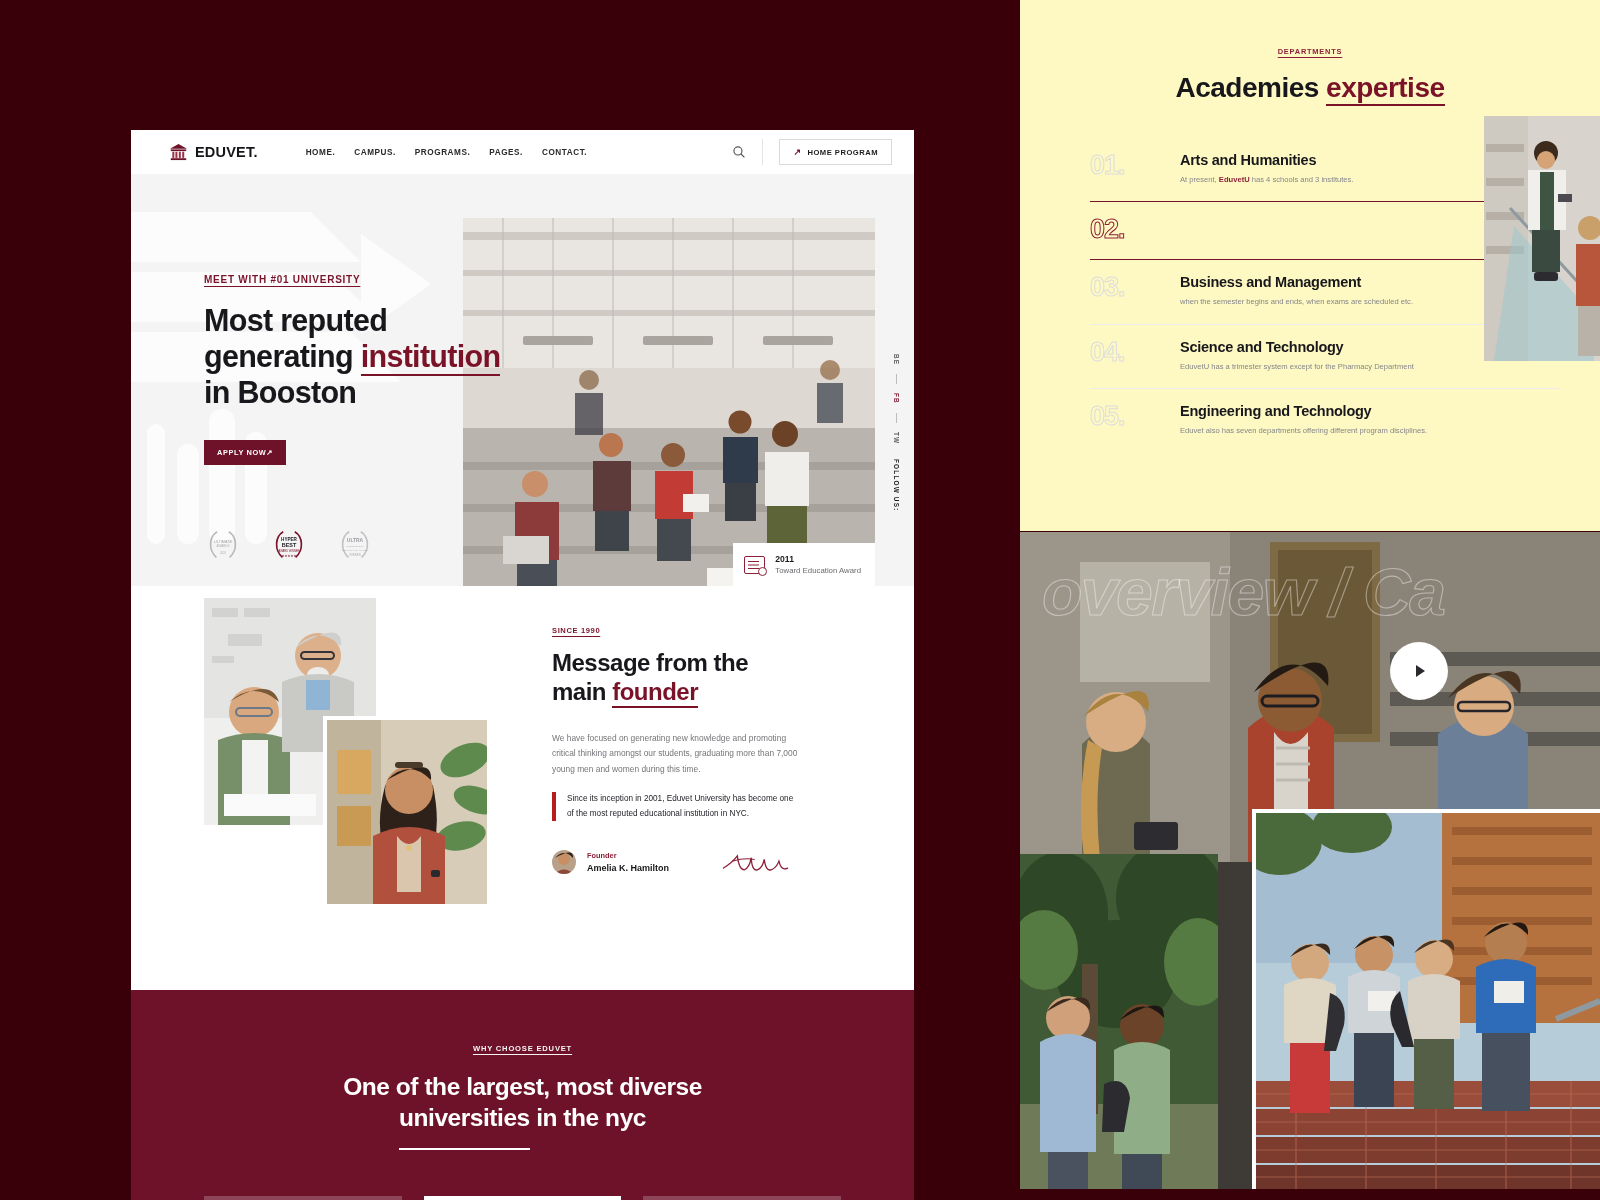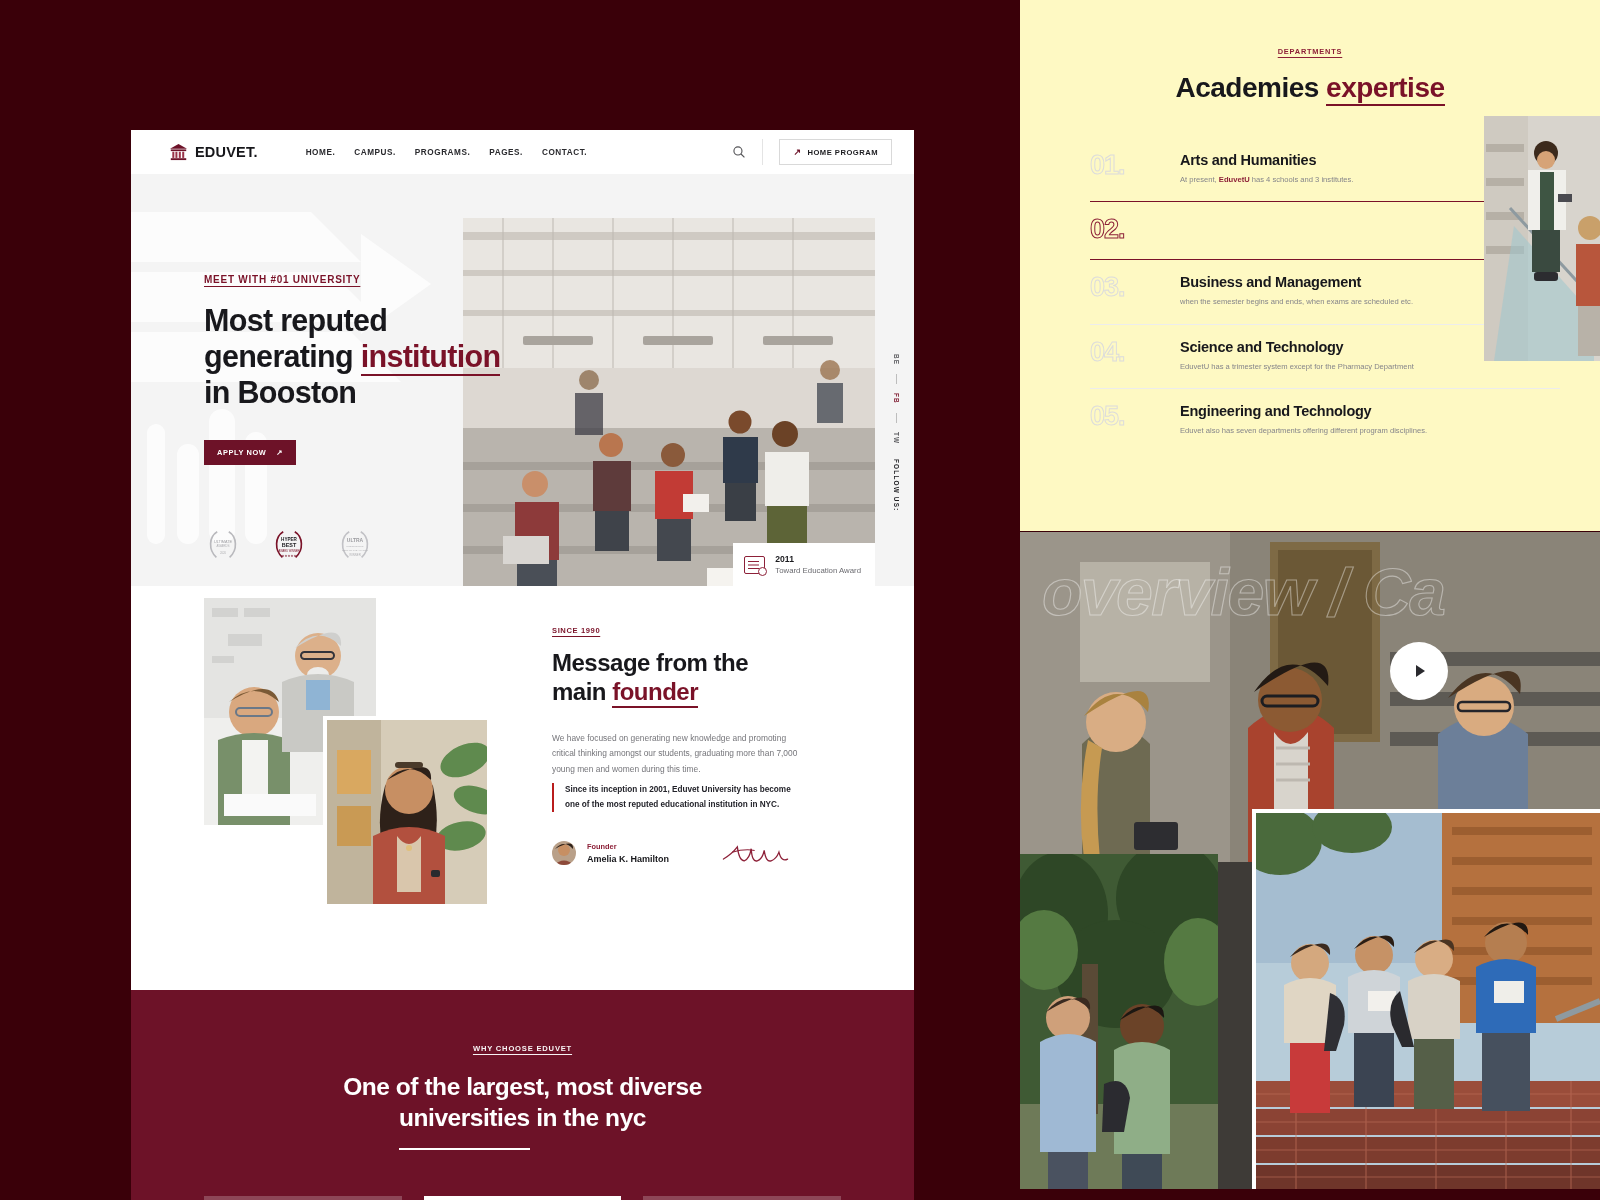--- a/index.html
+++ b/index.html
@@ -64,21 +64,21 @@
     font-size: 30.5px; line-height: 1.18; font-weight: 700;
     color: #18181c; letter-spacing: -.7px;
   }
   h1.hero-title .hl {
     color: #7a1228;
     border-bottom: 2.5px solid #7a1228;
     padding-bottom: 1px;
   }
   .apply-btn {
     margin-top: 29px;
-    display: inline-flex; align-items: center; gap: 10px;
+    display: inline-flex; align-items: center; 
     background: #6d1228; color: #fff;
     height: 25px; padding: 0 13px;
     font-size: 7.4px; font-weight: 700; letter-spacing: .6px;
     cursor: pointer;
   }
   .hero-img {
     position: absolute; right: 39px; top: 44px;
     width: 412px; height: 410px;
     overflow: hidden;
   }
@@ -145,22 +145,22 @@
   h2.f-title {
     margin-top: 14px; font-size: 24px; line-height: 1.2;
     font-weight: 700; color: #18181c; letter-spacing: -.5px;
   }
   h2.f-title .hl { color: #7a1228; border-bottom: 2.2px solid #7a1228; padding-bottom: 1px; }
   .f-body {
     margin-top: 24px; font-size: 8.4px; line-height: 1.85; color: #75757a;
     max-width: 248px;
   }
   .f-quote {
-    margin-top: 6px; padding-left: 11px; border-left: 2px solid #b91c1c;
-    font-size: 8.2px; line-height: 1.75; font-weight: 700; color: #23232a;
+    margin-top: 15px; padding-left: 11px; border-left: 4px solid #b91c1c;
+    font-size: 8.2px; line-height: 1.75; font-weight: 400; color: #23232a;
     max-width: 245px;
   }
   .f-meta { margin-top: 28px; display: flex; align-items: center; gap: 11px; }
   .f-avatar { width: 24px; height: 24px; border-radius: 50%; overflow: hidden; flex: none; }
   .f-role { font-size: 7.4px; color: #8d2038; font-weight: 600; }
   .f-name { font-size: 9px; font-weight: 700; color: #18181c; margin-top: 3px; }
   .f-sign { margin-left: 40px; width: 78px; height: 26px; }
 
   
   .why {

